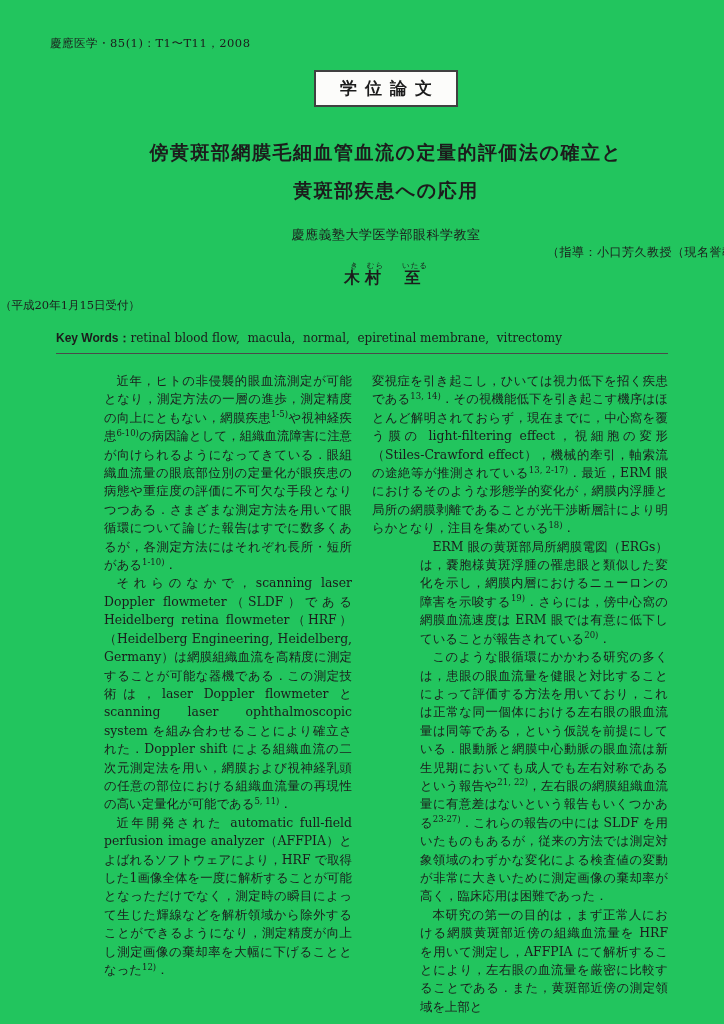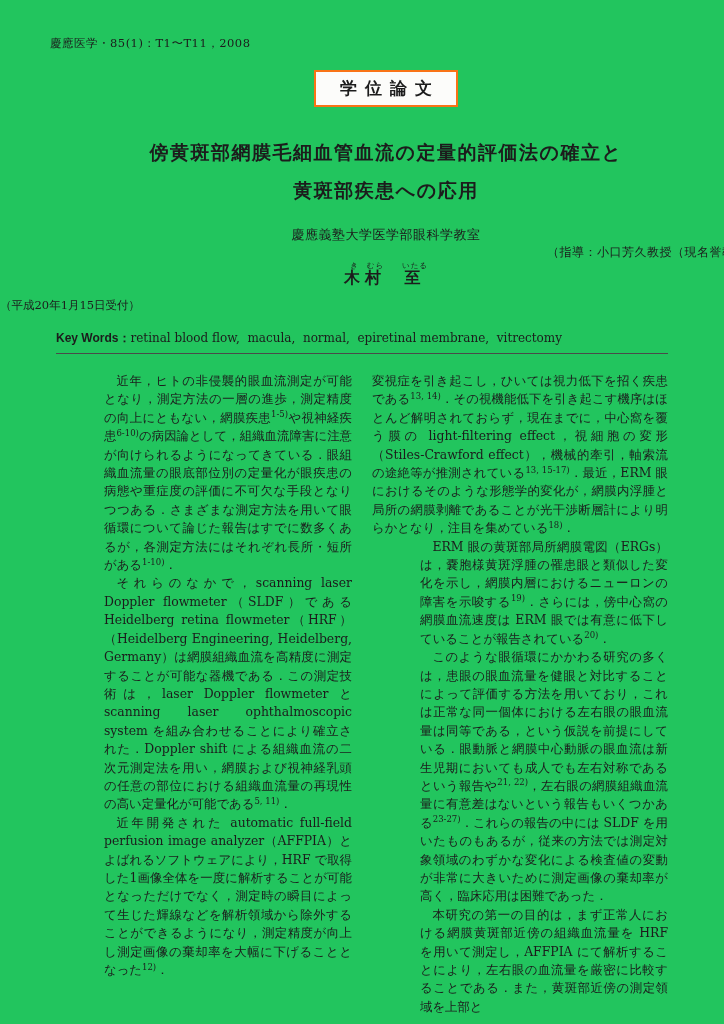--- a/index.html
+++ b/index.html
@@ -17,21 +17,21 @@
   .journal-line {
     position: absolute;
     left: 50px; top: 36px;
     font-size: 11.5px;
     letter-spacing: 0.5px;
   }
   .type-box {
     position: absolute;
     left: 50%; top: 70px;
     transform: translateX(-50%);
-    border: 2px solid #f97316;
+    border: 2px solid #404040;
     padding: 5px 16px 5px 24px;
     font-size: 17px;
     font-weight: bold;
     letter-spacing: 8px;
     background: #fcfcfa;
   }
   .title-line1, .title-line2 {
     position: absolute;
     left: 0; width: 100%;
     text-align: center;
@@ -126,21 +126,21 @@
   <div class="keywords-row"><span class="keywords-label">Key Words：</span><span>retinal blood flow,  macula,  normal,  epiretinal membrane,  vitrectomy</span></div>
   <div class="keywords-rule"></div>
 
   <div class="body-columns">
     <div class="column">
         <p class="para indent">近年，ヒトの非侵襲的眼血流測定が可能となり，測定方法の一層の進歩，測定精度の向上にともない，網膜疾患<sup>1-5)</sup>や視神経疾患<sup>6-10)</sup>の病因論として，組織血流障害に注意が向けられるようになってきている．眼組織血流量の眼底部位別の定量化が眼疾患の病態や重症度の評価に不可欠な手段となりつつある．さまざまな測定方法を用いて眼循環について論じた報告はすでに数多くあるが，各測定方法にはそれぞれ長所・短所がある<sup>1-10)</sup>．</p>
         <p class="para indent">それらのなかで，scanning laser Doppler flowmeter（SLDF）である Heidelberg retina flowmeter（HRF）（Heidelberg Engineering, Heidelberg, Germany）は網膜組織血流を高精度に測定することが可能な器機である．この測定技術は，laser Doppler flowmeter と scanning laser ophthalmoscopic system を組み合わせることにより確立された．Doppler shift による組織血流の二次元測定法を用い，網膜および視神経乳頭の任意の部位における組織血流量の再現性の高い定量化が可能である<sup>5, 11)</sup>．</p>
         <p class="para indent">近年開発された automatic full-field perfusion image analyzer（AFFPIA）とよばれるソフトウェアにより，HRF で取得した1画像全体を一度に解析することが可能となっただけでなく，測定時の瞬目によって生じた輝線などを解析領域から除外することができるようになり，測定精度が向上し測定画像の棄却率を大幅に下げることとなった<sup>12)</sup>．</p>
       </div>
     <div class="column">
-        <p class="para">変視症を引き起こし，ひいては視力低下を招く疾患である<sup>13, 14)</sup>．その視機能低下を引き起こす機序はほとんど解明されておらず，現在までに，中心窩を覆う膜の light-filtering effect，視細胞の変形（Stiles-Crawford effect），機械的牽引，軸索流の途絶等が推測されている<sup>13, 15-17)</sup>．最近，ERM 眼におけるそのような形態学的変化が，網膜内浮腫と局所の網膜剥離であることが光干渉断層計により明らかとなり，注目を集めている<sup>18)</sup>．</p>
+        <p class="para">変視症を引き起こし，ひいては視力低下を招く疾患である<sup>13, 14)</sup>．その視機能低下を引き起こす機序はほとんど解明されておらず，現在までに，中心窩を覆う膜の light-filtering effect，視細胞の変形（Stiles-Crawford effect），機械的牽引，軸索流の途絶等が推測されている<sup>13, 2-17)</sup>．最近，ERM 眼におけるそのような形態学的変化が，網膜内浮腫と局所の網膜剥離であることが光干渉断層計により明らかとなり，注目を集めている<sup>18)</sup>．</p>
         <p class="para indent">ERM 眼の黄斑部局所網膜電図（ERGs）は，嚢胞様黄斑浮腫の罹患眼と類似した変化を示し，網膜内層におけるニューロンの障害を示唆する<sup>19)</sup>．さらには，傍中心窩の網膜血流速度は ERM 眼では有意に低下していることが報告されている<sup>20)</sup>．</p>
         <p class="para indent">このような眼循環にかかわる研究の多くは，患眼の眼血流量を健眼と対比することによって評価する方法を用いており，これは正常な同一個体における左右眼の眼血流量は同等である，という仮説を前提にしている．眼動脈と網膜中心動脈の眼血流は新生児期においても成人でも左右対称であるという報告や<sup>21, 22)</sup>，左右眼の網膜組織血流量に有意差はないという報告もいくつかある<sup>23-27)</sup>．これらの報告の中には SLDF を用いたものもあるが，従来の方法では測定対象領域のわずかな変化による検査値の変動が非常に大きいために測定画像の棄却率が高く，臨床応用は困難であった．</p>
         <p class="para indent">本研究の第一の目的は，まず正常人における網膜黄斑部近傍の組織血流量を HRF を用いて測定し，AFFPIA にて解析することにより，左右眼の血流量を厳密に比較することである．また，黄斑部近傍の測定領域を上部と</p>
       </div>
   </div>
 
   <div class="footer-page-number">―T1―</div>
 
 </div>
 

